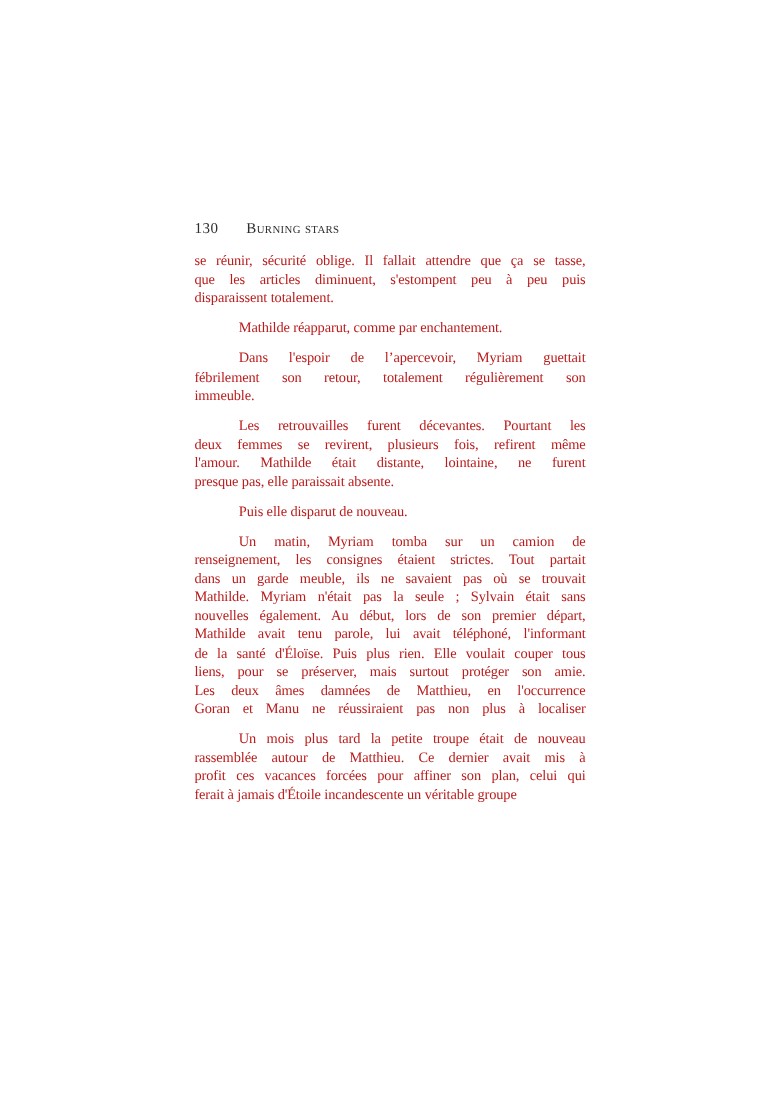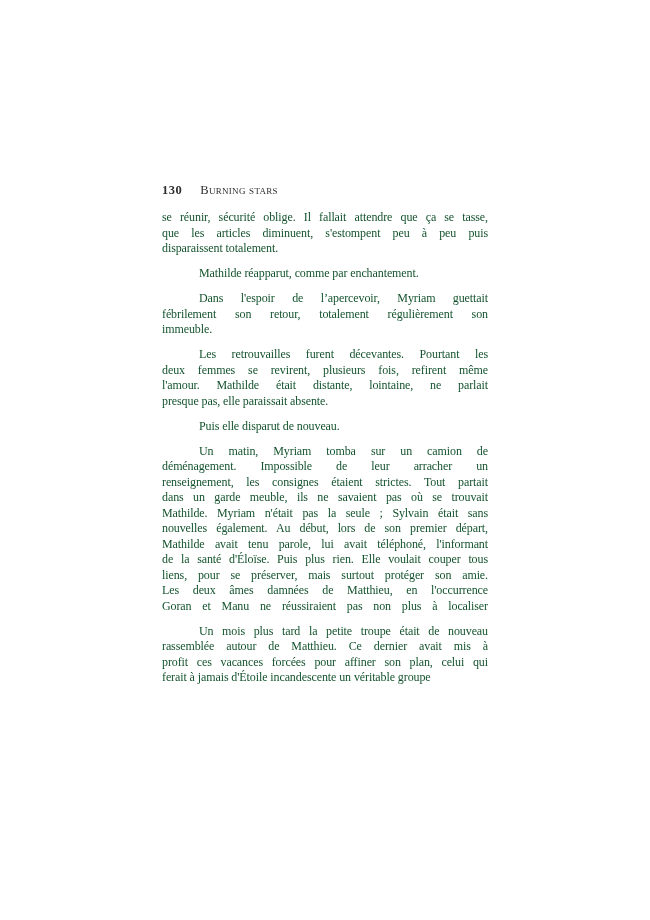--- a/index.html
+++ b/index.html
@@ -21,37 +21,37 @@
     left: 162px;
     top: 183px;
     width: 326px;
     font-size: 12.5px;
     line-height: 14px;
     color: #2f2f2f;
     white-space: nowrap;
   }
   .pagenum {
     display: inline-block;
-    margin-right: 18px;
+    margin-right: 6px;
     letter-spacing: 0.5px;
-    font-weight: bold;
   }
   .runtitle {
     font-variant: small-caps;
     letter-spacing: 0.3px;
+    margin-left: 17px;
   }
   .body-text {
     position: absolute;
     left: 162px;
     top: 210px;
     width: 326px;
     font-size: 12px;
     line-height: 15.5px;
     letter-spacing: -0.1px;
-    color: #14532d;
+    color: #b91c1c;
   }
   .para {
     margin: 0 0 9.5px 0;
   }
   .para:last-child {
     margin-bottom: 0;
   }
   .tline {
     min-height: 15.5px;
   }
@@ -84,29 +84,28 @@
         <div class="tline lline firstindent">Mathilde réapparut, comme par enchantement.</div>
       </div>
       <div class="para">
         <div class="tline jline firstindent">Dans l'espoir de l’apercevoir, Myriam guettait</div>
         <div class="tline jline">fébrilement son retour, totalement régulièrement son</div>
         <div class="tline lline">immeuble.</div>
       </div>
       <div class="para">
         <div class="tline jline firstindent">Les retrouvailles furent décevantes. Pourtant les</div>
         <div class="tline jline">deux femmes se revirent, plusieurs fois, refirent même</div>
-        <div class="tline jline">l'amour. Mathilde était distante, lointaine, ne parlait</div>
+        <div class="tline jline">l'amour. Mathilde était distante, lointaine, ne furent</div>
         <div class="tline lline">presque pas, elle paraissait absente.</div>
       </div>
       <div class="para">
         <div class="tline lline firstindent">Puis elle disparut de nouveau.</div>
       </div>
       <div class="para">
         <div class="tline jline firstindent">Un matin, Myriam tomba sur un camion de</div>
-        <div class="tline jline">déménagement. Impossible de leur arracher un</div>
         <div class="tline jline">renseignement, les consignes étaient strictes. Tout partait</div>
         <div class="tline jline">dans un garde meuble, ils ne savaient pas où se trouvait</div>
         <div class="tline jline">Mathilde. Myriam n'était pas la seule ; Sylvain était sans</div>
         <div class="tline jline">nouvelles également. Au début, lors de son premier départ,</div>
         <div class="tline jline">Mathilde avait tenu parole, lui avait téléphoné, l'informant</div>
         <div class="tline jline">de la santé d'Éloïse. Puis plus rien. Elle voulait couper tous</div>
         <div class="tline jline">liens, pour se préserver, mais surtout protéger son amie.</div>
         <div class="tline jline">Les deux âmes damnées de Matthieu, en l'occurrence</div>
         <div class="tline jline">Goran et Manu ne réussiraient pas non plus à localiser</div>
       </div>

